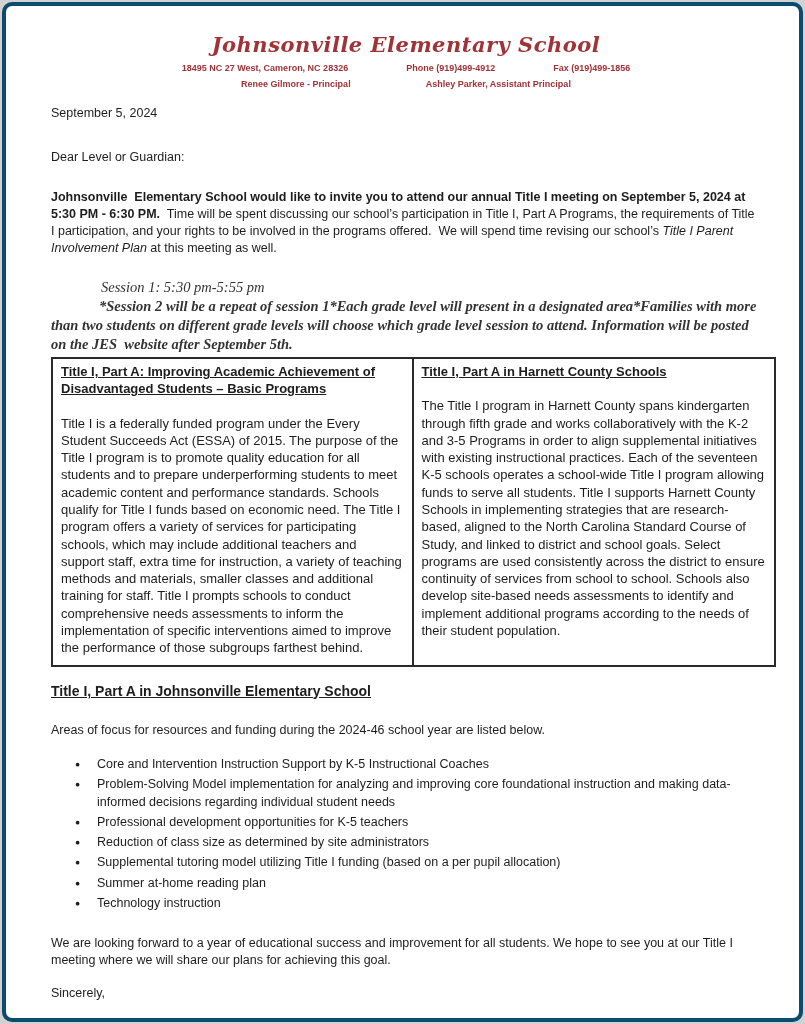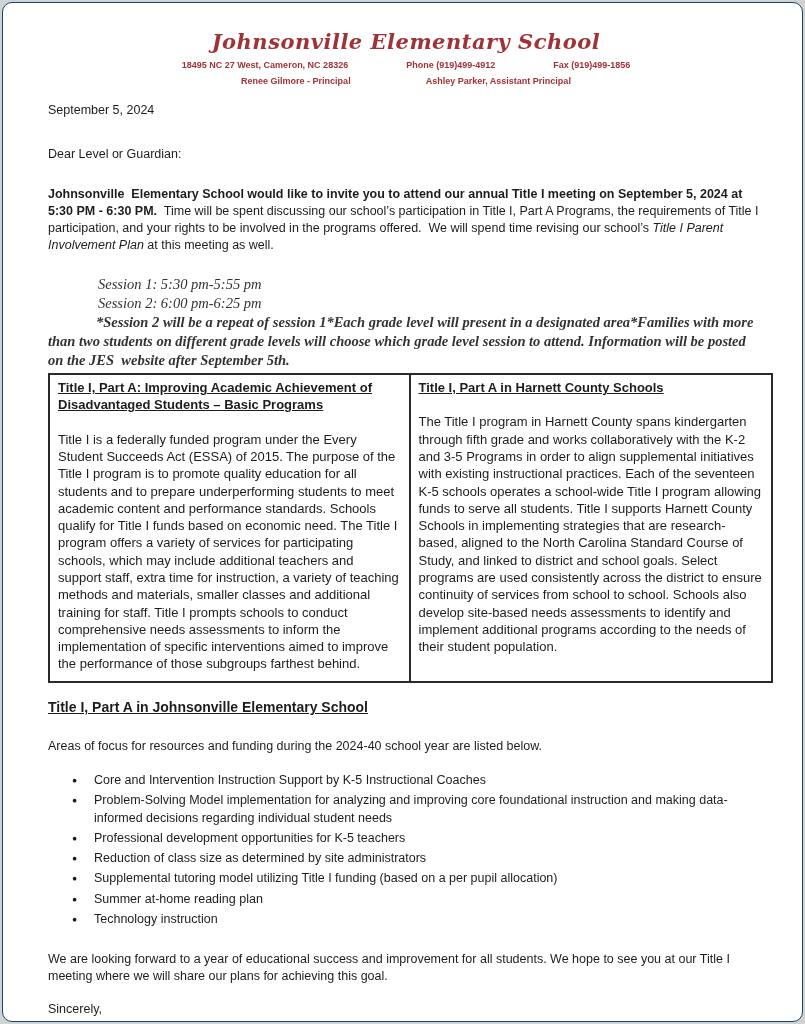--- a/index.html
+++ b/index.html
@@ -8,21 +8,21 @@
     width: 805px; height: 1024px;
     background: #d2d2d2;
     font-family: "Liberation Sans", sans-serif;
     color: #1d1d1d;
   }
   .page {
     position: relative;
     margin: 2px;
     width: 801px; height: 1020px;
     background: #ffffff;
-    border: 1px solid #0c4a6e;
+    border: 4px solid #0c4a6e;
     border-radius: 10px;
     padding: 28px 38px 20px 45px;
     overflow: hidden;
   }
   
   .letterhead { text-align: center; }
   .school-name {
     font-family: "DejaVu Serif", serif;
     font-style: italic;
     font-weight: bold;
@@ -130,38 +130,37 @@
   <div class="body-text">
 
     <p class="date-line">September 5, 2024</p>
 
     <p class="salutation">Dear Level or Guardian:</p>
 
     <p class="intro"><span class="b">Johnsonville  Elementary School would like to invite you to attend our annual Title I meeting on September 5, 2024 at 5:30 PM - 6:30 PM.</span><span>  Time will be spent discussing our school’s participation in Title I, Part A Programs, the requirements of Title I participation, and your rights to be involved in the programs offered.  We will spend time revising our school’s </span><span class="i">Title I Parent Involvement Plan</span><span> at this meeting as well.</span></p>
 
     <div class="info-block">
       <p class="session">Session 1: 5:30 pm-5:55 pm</p>
-      <p class="session">Session 2: 6:00 pm-6:25 pm</p>
       <p class="note">*Session 2 will be a repeat of session 1*Each grade level will present in a designated area*Families with more than two students on different grade levels will choose which grade level session to attend. Information will be posted on the JES  website after September 5th.</p>
     </div>
 
     <div class="title1-table">
       <div class="cell left">
         <div class="cell-heading">Title I, Part A: Improving Academic Achievement of Disadvantaged Students – Basic Programs</div>
         <p class="cell-body">Title I is a federally funded program under the Every Student Succeeds Act (ESSA) of 2015. The purpose of the Title I program is to promote quality education for all students and to prepare underperforming students to meet academic content and performance standards. Schools qualify for Title I funds based on economic need. The Title I program offers a variety of services for participating schools, which may include additional teachers and support staff, extra time for instruction, a variety of teaching methods and materials, smaller classes and additional training for staff. Title I prompts schools to conduct comprehensive needs assessments to inform the implementation of specific interventions aimed to improve the performance of those subgroups farthest behind.</p>
       </div>
       <div class="cell right">
         <div class="cell-heading">Title I, Part A in Harnett County Schools</div>
         <p class="cell-body">The Title I program in Harnett County spans kindergarten through fifth grade and works collaboratively with the K-2 and 3-5 Programs in order to align supplemental initiatives with existing instructional practices. Each of the seventeen K-5 schools operates a school-wide Title I program allowing funds to serve all students. Title I supports Harnett County Schools in implementing strategies that are research-based, aligned to the North Carolina Standard Course of Study, and linked to district and school goals. Select programs are used consistently across the district to ensure continuity of services from school to school. Schools also develop site-based needs assessments to identify and implement additional programs according to the needs of their student population.</p>
       </div>
     </div>
 
     <div class="jes-heading">Title I, Part A in Johnsonville  Elementary School</div>
 
-    <p class="areas-line">Areas of focus for resources and funding during the 2024-40 school year are listed below.</p>
+    <p class="areas-line">Areas of focus for resources and funding during the 2024-46 school year are listed below.</p>
 
     <ul class="focus-list">
       <li>Core and Intervention Instruction Support by K-5 Instructional Coaches</li>
       <li>Problem-Solving Model implementation for analyzing and improving core foundational instruction and making data-informed decisions regarding individual student needs</li>
       <li>Professional development opportunities for K-5 teachers</li>
       <li>Reduction of class size as determined by site administrators</li>
       <li>Supplemental tutoring model utilizing Title I funding (based on a per pupil allocation)</li>
       <li>Summer at-home reading plan</li>
       <li>Technology instruction</li>
     </ul>

